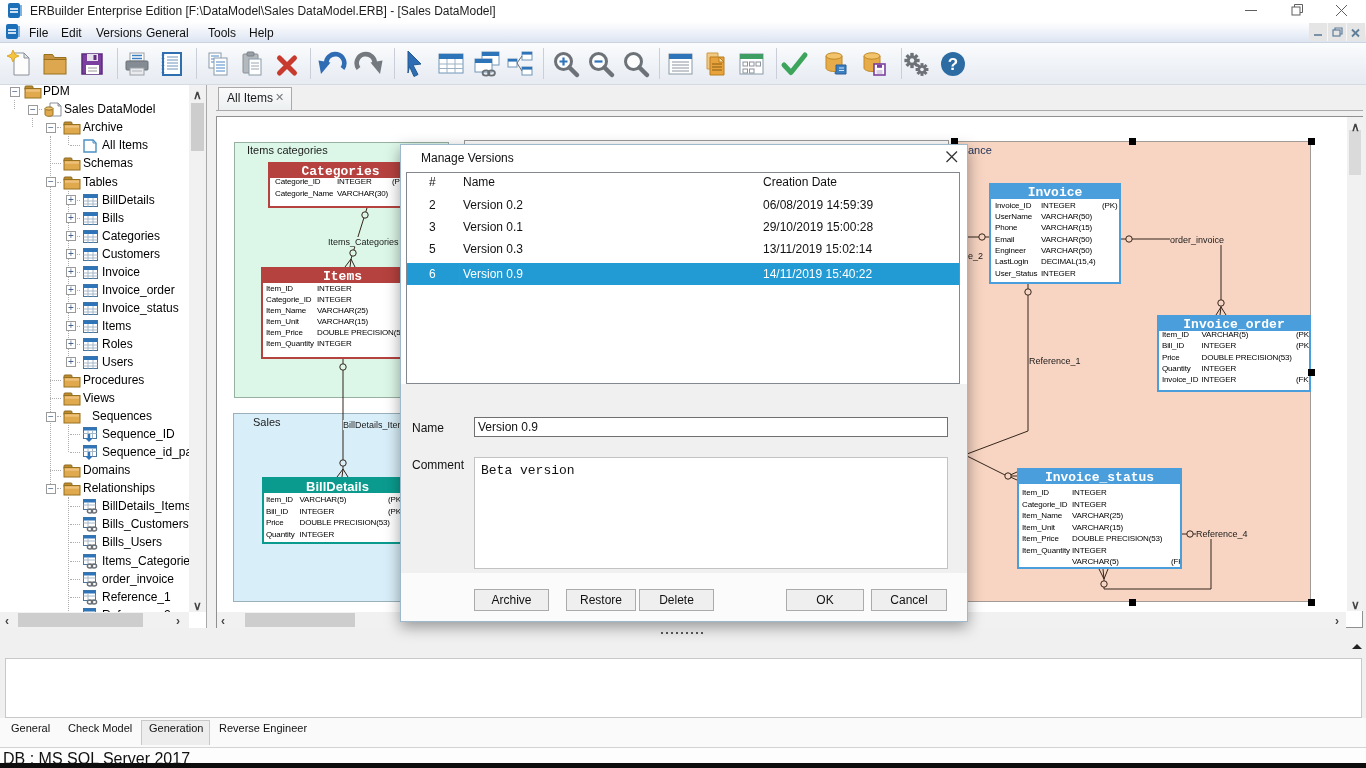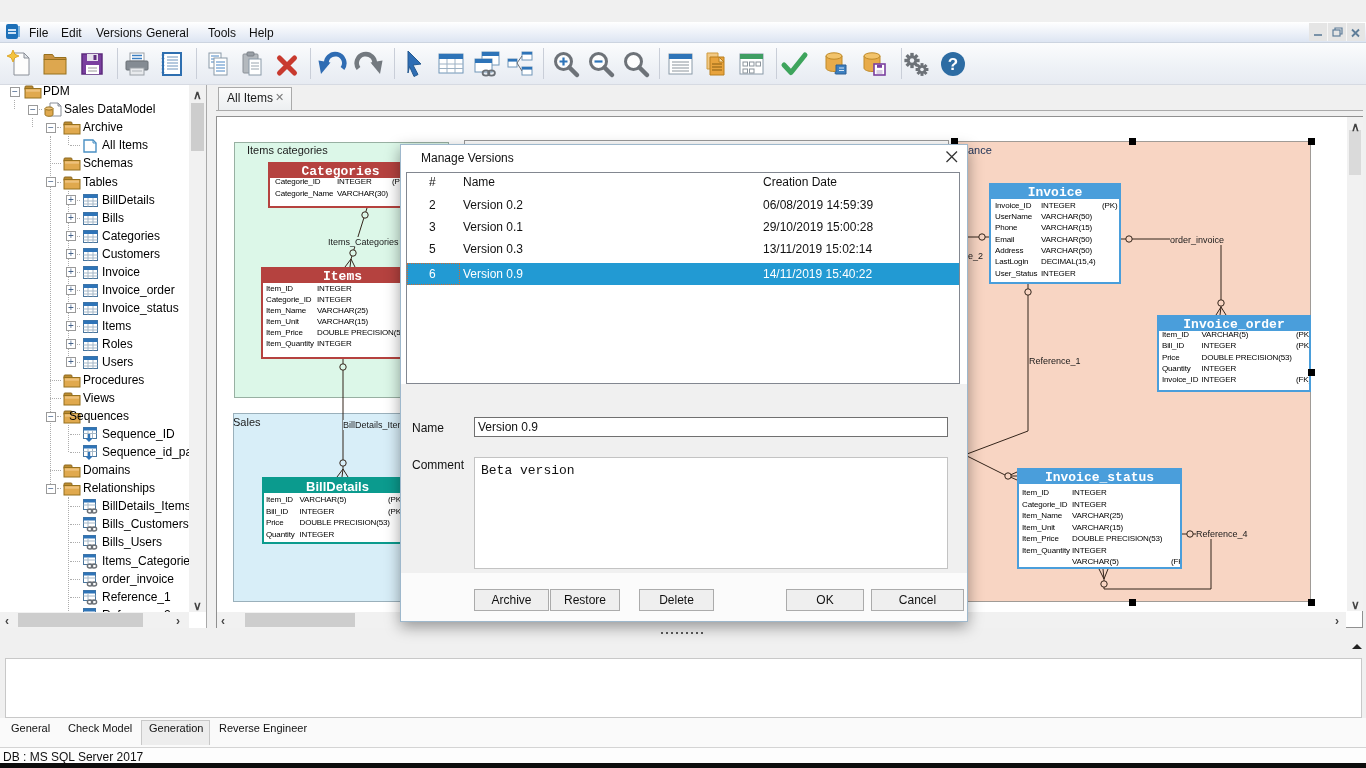--- a/index.html
+++ b/index.html
@@ -85,20 +85,35 @@
           <line x1="6" y1="3.5" x2="6" y2="10.5"></line>
         </g>
         <g fill="none" stroke="#6a6f75" stroke-width="1.4">
           <ellipse cx="8" cy="12" rx="2.6" ry="2"></ellipse>
           <ellipse cx="12" cy="12" rx="2.6" ry="2"></ellipse>
         </g>
       </g>
 </defs>
   </svg>
 <div id="root">
+<div id="titlebar">
+  <svg class="abs" style="left:7px;top:3px" width="16" height="16" viewBox="0 0 16 16">
+        <rect x="1" y="0" width="12" height="15" rx="2" fill="#1d70b8"></rect>
+        <rect x="3" y="5" width="8" height="2" fill="#cfe3f5"></rect>
+        <rect x="3" y="8" width="8" height="2" fill="#cfe3f5"></rect>
+        <rect x="13" y="2" width="2" height="11" fill="#7db3e0"></rect>
+      </svg>
+  <span class="ttl">ERBuilder Enterprise Edition [F:\DataModel\Sales DataModel.ERB] - [Sales DataModel]</span>
+  <svg class="abs" style="left:1238px;top:0" width="120" height="22" viewBox="0 0 120 22" fill="none" stroke="#5f5f5f" stroke-width="1">
+    <line x1="7" y1="10.5" x2="19" y2="10.5"></line>
+    <rect x="54" y="7" width="8" height="8"></rect>
+        <path d="M56.5 7 v-2.5 h8 v8 h-2.5"></path>
+    <path d="M98 5 l11 11 M109 5 l-11 11"></path>
+  </svg>
+</div>
 <div id="menubar">
   <svg class="abs" style="left:5px;top:2px" width="16" height="16" viewBox="0 0 16 16">
         <rect x="1" y="0" width="12" height="15" rx="2" fill="#1d70b8"></rect>
         <rect x="3" y="5" width="8" height="2" fill="#cfe3f5"></rect>
         <rect x="3" y="8" width="8" height="2" fill="#cfe3f5"></rect>
         <rect x="13" y="2" width="2" height="11" fill="#7db3e0"></rect>
       </svg>
   <span class="menuitem" style="left:29px">File</span>
   <span class="menuitem" style="left:61px">Edit</span>
   <span class="menuitem" style="left:96px">Versions</span>
@@ -430,21 +445,21 @@
 <div class="abs" style="left:50px;top:313.1px;width:11px;height:1px;border-top:1px dotted #adadad"></div>
 <svg class="abs" style="left:63px;top:306.1px" width="18" height="15">
         <use href="#sym-folder"></use>
       </svg>
 <span class="trow" style="left:83px;top:304.1px">Views</span>
 <div class="abs" style="left:57px;top:331.1px;width:4px;height:1px;border-top:1px dotted #adadad"></div>
 <div class="texp" style="left:46px;top:326.6px">−</div>
 <svg class="abs" style="left:63px;top:324.1px" width="18" height="15">
         <use href="#sym-folder"></use>
       </svg>
-<span class="trow" style="left:69px;top:322.1px">Sequences</span>
+<span class="trow" style="left:92px;top:322.1px">Sequences</span>
 <div class="abs" style="left:70px;top:349.1px;width:10px;height:1px;border-top:1px dotted #adadad"></div>
 <svg class="abs" style="left:82px;top:342.1px" width="18" height="15">
         <use href="#sym-seq"></use>
       </svg>
 <span class="trow" style="left:102px;top:340.1px">Sequence_ID</span>
 <div class="abs" style="left:70px;top:367.2px;width:10px;height:1px;border-top:1px dotted #adadad"></div>
 <svg class="abs" style="left:82px;top:360.2px" width="18" height="15">
         <use href="#sym-seq"></use>
       </svg>
 <span class="trow" style="left:102px;top:358.2px">Sequence_id_pay</span>
@@ -508,21 +523,21 @@
       <span style="position:absolute;left:8px;top:3px">All Items</span>
       <span style="position:absolute;left:56px;top:3px;color:#7a7a7a;font-size:11px">✕</span>
     </div>
 <div id="canvas">
 
 <div class="region" style="left:17px;top:25px;width:215px;height:256px;background:#dcf7e8;border-color:#98b0a2"></div>
 <div class="region" style="left:247px;top:23px;width:485px;height:60px;background:#fff;border-color:#9a9a9a"></div>
 <div class="region" style="left:737px;top:24px;width:357px;height:461px;background:#f8d5c3;border-color:#a09b96"></div>
 <div class="region" style="left:16px;top:296px;width:254px;height:189px;background:#d8eef8;border-color:#9ab0bb"></div>
 <span class="rlabel" style="left:30px;top:27px">Items categories</span>
-<span class="rlabel" style="left:16px;top:299px">Sales</span>
+<span class="rlabel" style="left:36px;top:299px">Sales</span>
 <span class="rlabel" style="left:751px;top:27px;color:#1a2f55">ance</span>
 <svg class="lines" width="1147" height="512" viewBox="0 0 1147 512">
         <g stroke="#33241a" stroke-width="1" fill="none">
           <line x1="150" y1="91" x2="134" y2="142"></line>
           <line x1="134" y1="142" x2="128" y2="150"></line>
           <line x1="134" y1="142" x2="133" y2="150"></line>
           <line x1="134" y1="142" x2="138" y2="150"></line>
           <line x1="126" y1="242" x2="126" y2="352"></line>
           <line x1="126" y1="352" x2="120" y2="360"></line>
           <line x1="126" y1="352" x2="125" y2="360"></line>
@@ -601,21 +616,21 @@
         <div class="hd" style="height:14px;line-height:15px;background:#4a9edb;font-family:'Liberation Mono',monospace">Invoice</div>
         <span class="fld" style="left:4px;top:15.5px">Invoice_ID</span>
         <span class="fld" style="left:50px;top:15.5px">INTEGER</span>
         <span class="fld" style="left:111px;top:15.5px">(PK)</span>
         <span class="fld" style="left:4px;top:27px">UserName</span>
         <span class="fld" style="left:50px;top:27px">VARCHAR(50)</span>
         <span class="fld" style="left:4px;top:38.3px">Phone</span>
         <span class="fld" style="left:50px;top:38.3px">VARCHAR(15)</span>
         <span class="fld" style="left:4px;top:49.6px">Email</span>
         <span class="fld" style="left:50px;top:49.6px">VARCHAR(50)</span>
-        <span class="fld" style="left:4px;top:60.9px">Address</span>
+        <span class="fld" style="left:4px;top:60.9px">Engineer</span>
         <span class="fld" style="left:50px;top:60.9px">VARCHAR(50)</span>
         <span class="fld" style="left:4px;top:72.2px">LastLogin</span>
         <span class="fld" style="left:50px;top:72.2px">DECIMAL(15,4)</span>
         <span class="fld" style="left:4px;top:83.5px">User_Status</span>
         <span class="fld" style="left:50px;top:83.5px">INTEGER</span>
       </div>
 <div class="ent" style="left:940px;top:198px;width:154px;height:77px;border:2px solid #4a9edb;background:#fff">
         <div class="hd" style="height:14px;line-height:15px;background:#4a9edb;font-family:'Liberation Mono',monospace">Invoice_order</div>
         <span class="fld" style="left:3px;top:13px">Item_ID</span>
         <span class="fld" style="left:42.5px;top:13px">VARCHAR(5)</span>
@@ -670,21 +685,21 @@
 <div class="abs" style="left:661px;top:632px;width:42px;height:2px;background-image:repeating-linear-gradient(90deg,#5a5a5a 0 2px,rgba(0,0,0,0) 2px 5px)"></div>
 <div class="abs" style="left:1352px;top:644px;width:0;height:0;border-left:5px solid transparent;border-right:5px solid transparent;border-bottom:5px solid #222"></div>
 <div class="abs" style="left:0;top:718px;width:1366px;height:29px;background:#fafafa"></div>
 <div id="outpanel"></div>
 <div class="abs" style="left:141px;top:720px;width:69px;height:25px;background:#ededed;border:1px solid #c8c8c8;border-bottom:none"></div>
 <span class="btab" style="left:11px">General</span>
 <span class="btab" style="left:68px">Check Model</span>
 <span class="btab" style="left:149px">Generation</span>
 <span class="btab" style="left:219px">Reverse Engineer</span>
 <div id="statusbar">
-      <span style="position:absolute;left:3px;top:2px;font-size:12px;color:#111">DB : MS SQL Server 2017</span>
+      <span style="position:absolute;left:3px;top:2px;font-size:16px;color:#111">DB : MS SQL Server 2017</span>
     </div>
 <div id="blackbar"></div>
 <div id="dlg">
 
 <div class="mid"></div>
       <div class="bot"></div>
 <span class="dlgtxt" style="left:20px;top:6px">Manage Versions</span>
 <svg class="abs" style="left:543px;top:4px" width="16" height="16" viewBox="0 0 16 16" stroke="#333" stroke-width="1.3" fill="none">
         <path d="M2.5 2.5 L13 13 M13 2.5 L2.5 13"></path>
       </svg>
@@ -706,18 +721,18 @@
 <span class="dlgtxt" style="left:28px;top:122px;color:#fff">6</span>
 <span class="dlgtxt" style="left:62px;top:122px;color:#fff">Version 0.9</span>
 <span class="dlgtxt" style="left:362px;top:122px;color:#fff">14/11/2019 15:40:22</span>
 <span class="dlgtxt" style="left:11px;top:276px">Name</span>
 <div class="abs" style="left:73px;top:272px;width:474px;height:20px;background:#fff;border:1px solid #707070"></div>
 <span class="dlgtxt" style="left:77px;top:275px">Version 0.9</span>
 <span class="dlgtxt" style="left:11px;top:313px">Comment</span>
 <div class="abs" style="left:73px;top:312px;width:474px;height:112px;background:#fff;border:1px solid #c3c3c3"></div>
 <span class="dlgtxt" style="left:80px;top:318px;font-family:'Liberation Mono',monospace;font-size:13px">Beta version</span>
 <div class="btn" style="left:73px;top:444px;width:75px">Archive</div>
-<div class="btn" style="left:149px;top:444px;width:70px">Restore</div>
+<div class="btn" style="left:165px;top:444px;width:70px">Restore</div>
 <div class="btn" style="left:238px;top:444px;width:75px">Delete</div>
 <div class="btn" style="left:385px;top:444px;width:78px">OK</div>
-<div class="btn" style="left:470px;top:444px;width:93px">Cancel</div>
+<div class="btn" style="left:470px;top:444px;width:76px">Cancel</div>
 
 </div>
 </div>
 </body></html>

